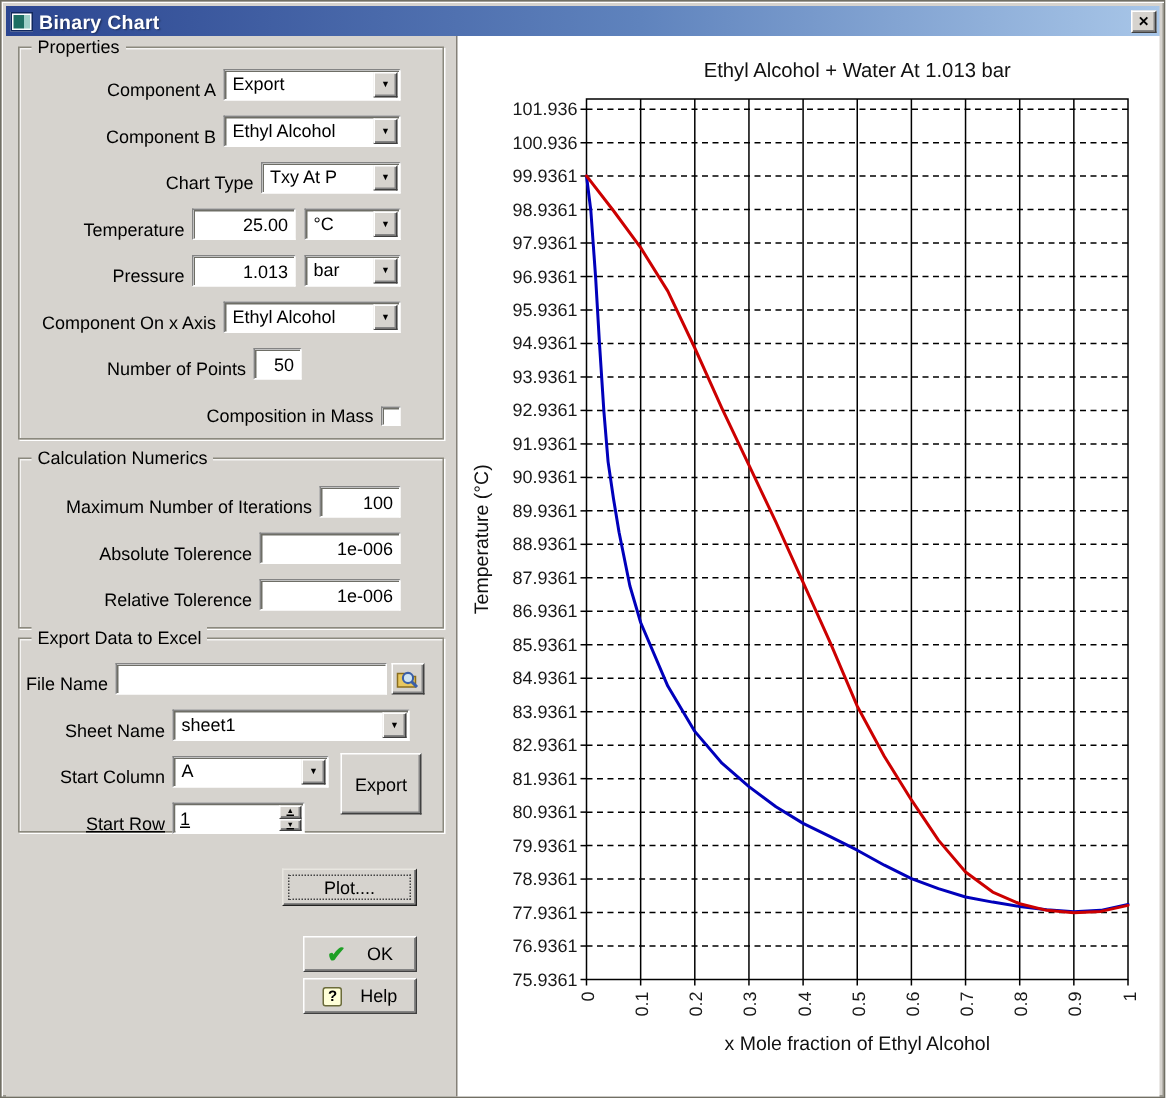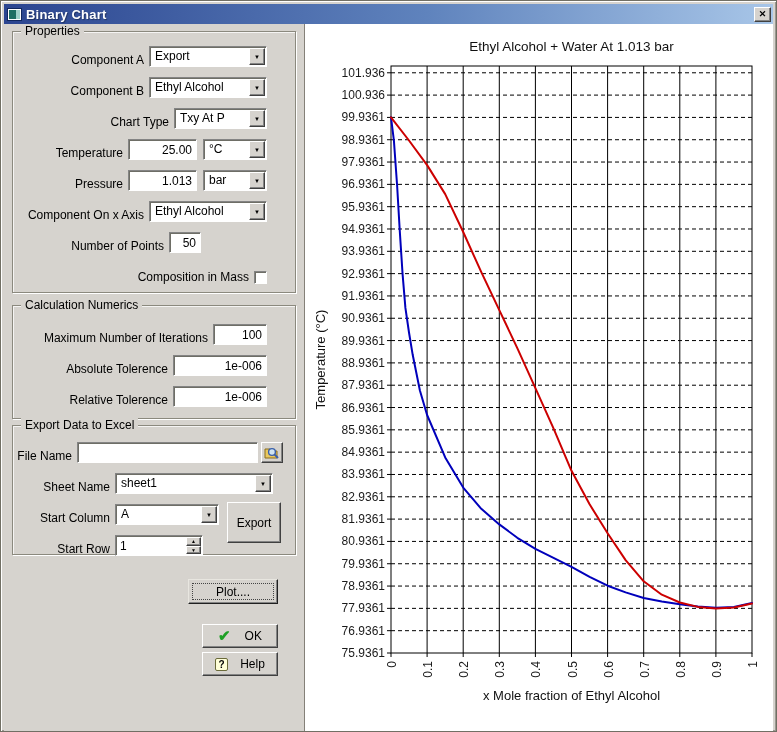--- a/index.html
+++ b/index.html
@@ -181,21 +181,21 @@
             <span class="combo-btn">▼</span>
           </div>
         </div>
         <div class="row" style="padding-right:22px;">
           <span class="lbl w92">Start Column</span>
           <div class="combo" style="width:104px; margin-right:54px;">
             <span class="combo-text">A</span>
             <span class="combo-btn">▼</span>
           </div>
         </div>
-        <div class="row" style="padding-right:22px;">
+        <div class="row" style="padding-right:22px;text-decoration:underline;">
           <span class="lbl w92">Start Row</span>
           <div class="spinner" style="width:88px; margin-right:70px;">
             <input value="1" style="">
             <span class="spin-col">
               <span class="spin-btn">▲</span>
               <span class="spin-btn">▼</span>
             </span>
           </div>
         </div>
         <span class="btn export-btn">Export</span>

